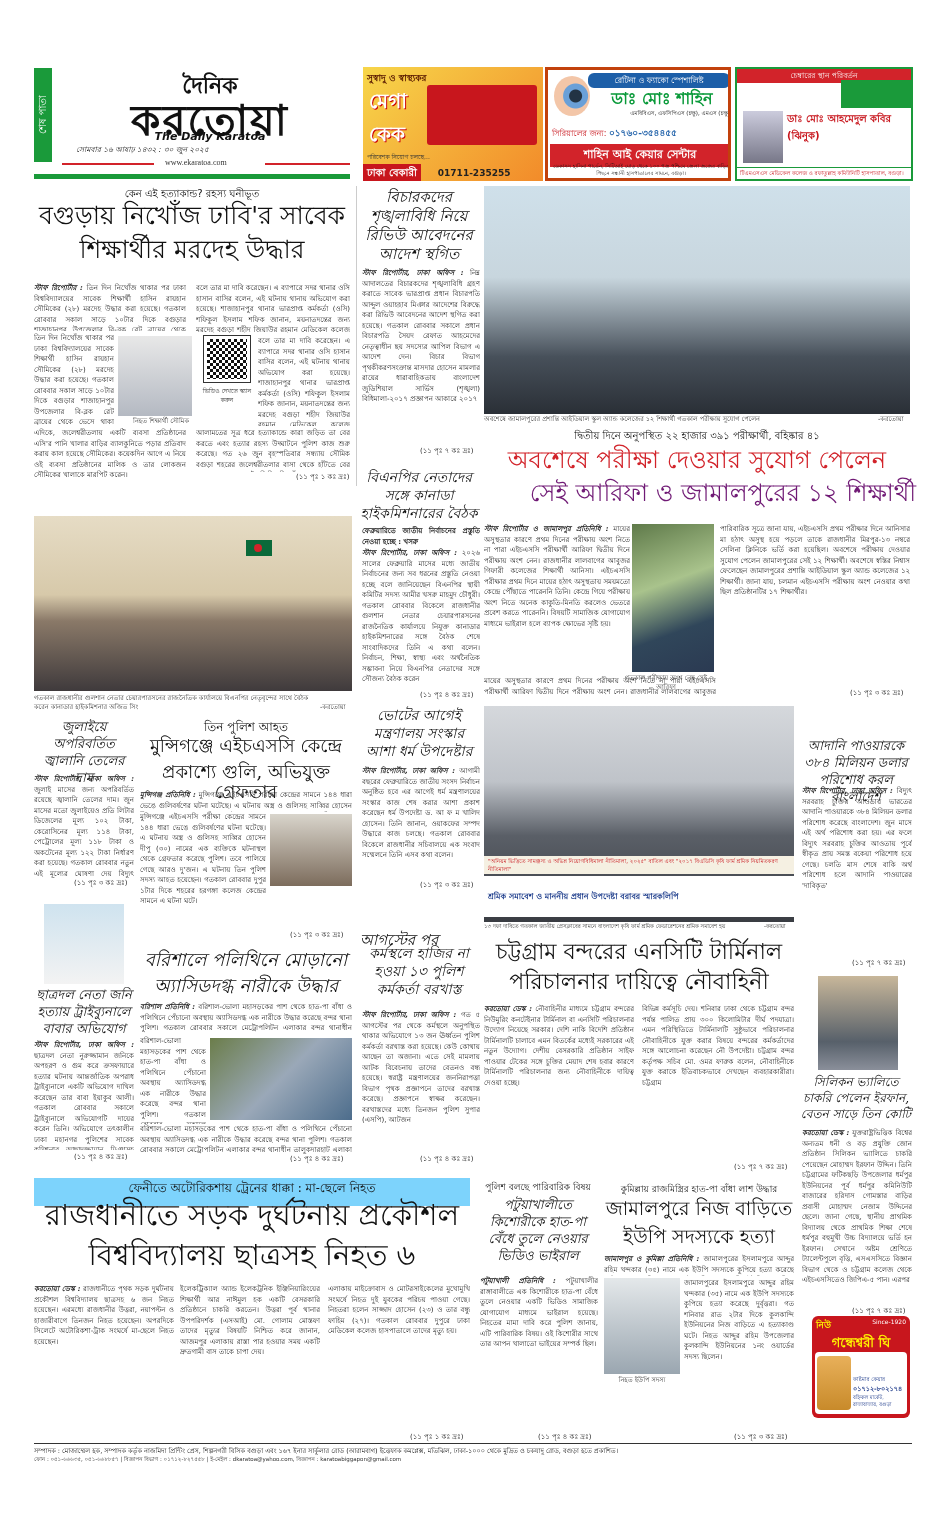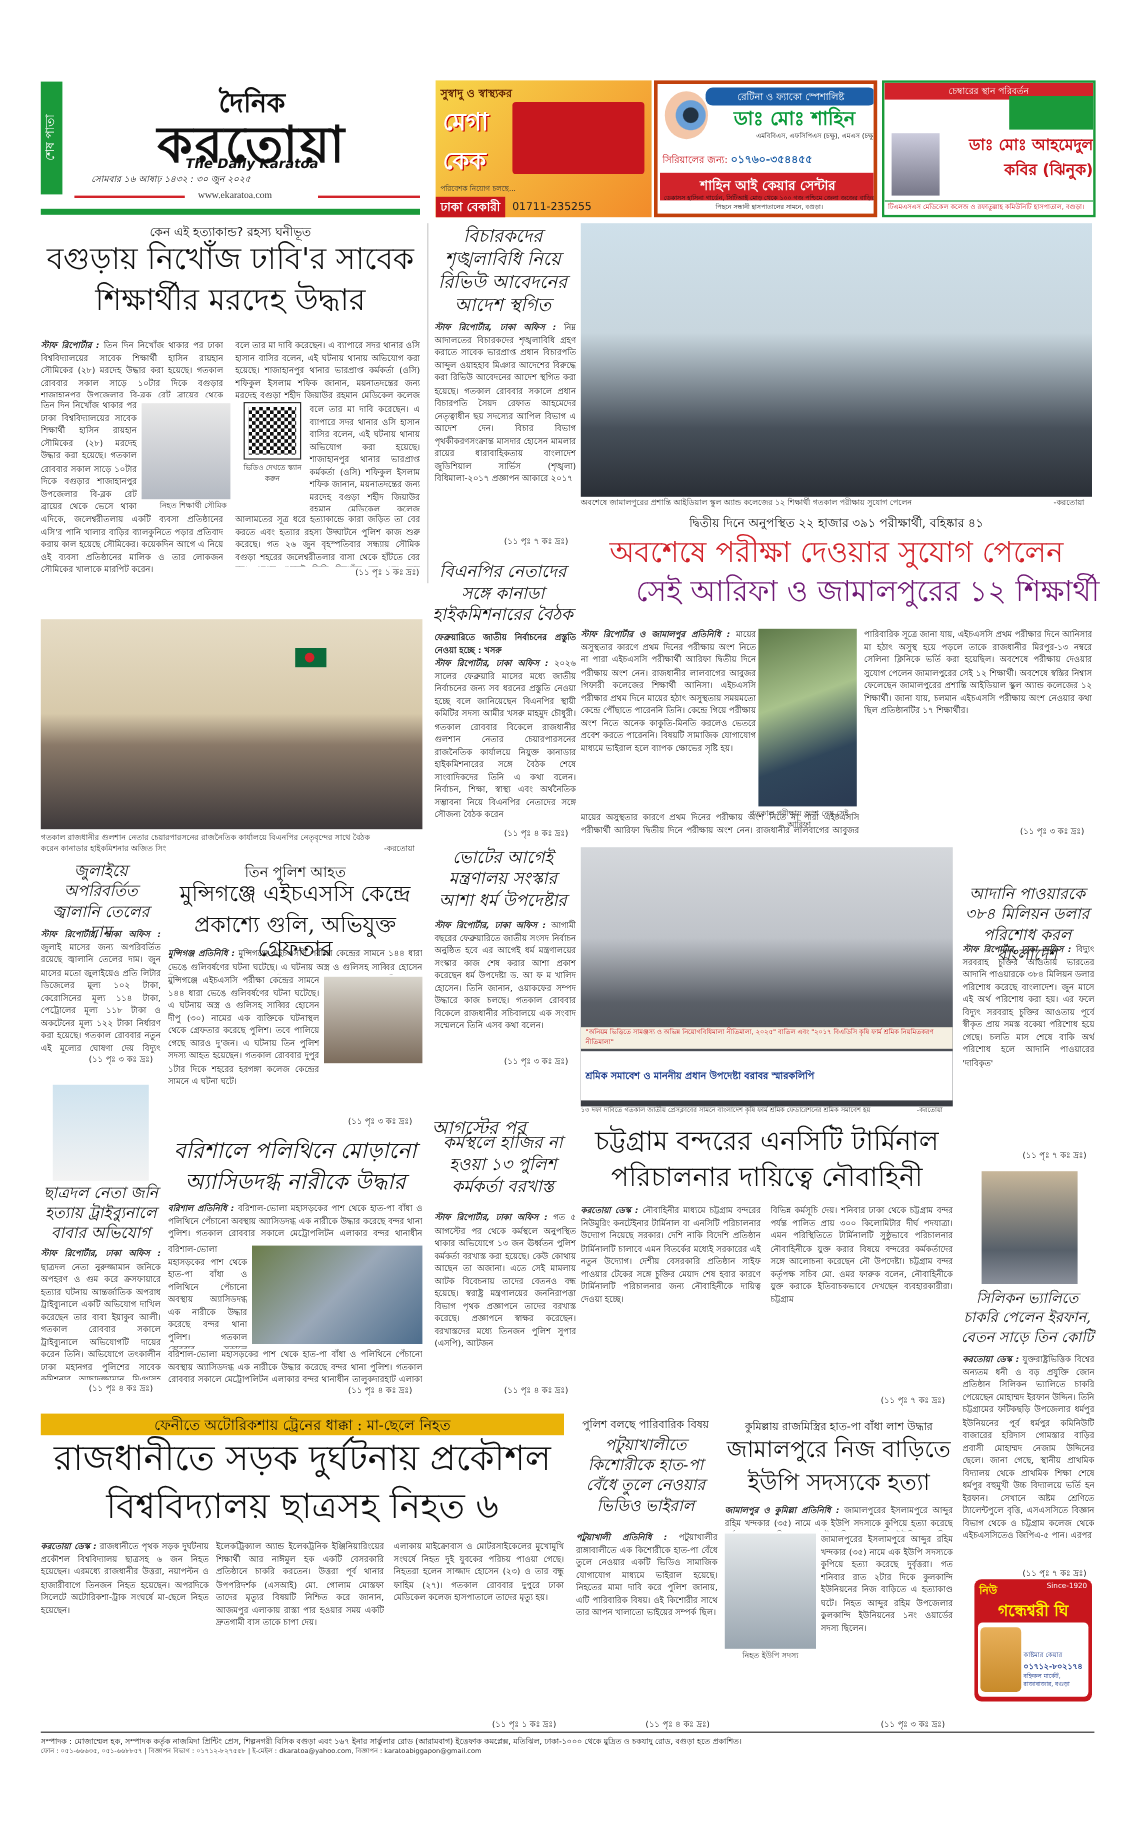--- a/index.html
+++ b/index.html
@@ -29,39 +29,39 @@
 <div class="abs" style="left:34px;top:174px;width:316px;height:5px;background:#1a9a3a"></div>
 
 <div class="abs ad" style="left:363px;top:67px;width:180px;height:114px;background:linear-gradient(135deg,#f7d64a,#f28b2a);border:none">
   <div style="font-size:9px;font-weight:bold;color:#5a1a00;padding:4px 4px 0">সুস্বাদু ও স্বাস্থ্যকর</div>
   <div style="font-size:20px;color:#fff;font-weight:bold;padding-left:6px;text-shadow:1px 1px 0 #c00">মেগা</div>
   <div style="font-size:20px;color:#fff;font-weight:bold;padding-left:6px;text-shadow:1px 1px 0 #c00">কেক</div>
   <div style="position:absolute;left:64px;top:18px;width:110px;height:60px;background:#c8161d;border-radius:3px"></div>
   <div style="font-size:6px;padding-left:4px;color:#333">পরিবেশক নিয়োগ চলছে...</div>
   <div style="position:absolute;left:0;bottom:0;width:100%;height:16px;display:flex;align-items:center">
     <span style="background:#c8161d;color:#fff;font-size:10px;font-weight:bold;padding:1px 4px">ঢাকা বেকারী</span>
-    <span style="font-size:9px;font-weight:normal;color:#222;margin-left:6px">01711-235255</span>
+    <span style="font-size:9px;font-weight:bold;color:#222;margin-left:17px">01711-235255</span>
   </div>
 </div>
 
 <div class="abs ad" style="left:545px;top:67px;width:186px;height:114px;background:#fff">
   <div style="position:absolute;left:40px;top:3px;width:142px;background:#1d5fa8;color:#fff;font-size:8px;text-align:center;border-radius:6px;padding:1px 0">রেটিনা ও ফ্যাকো স্পেশালিষ্ট</div>
   <div style="position:absolute;left:6px;top:6px;width:36px;height:40px;border-radius:50%;background:radial-gradient(circle at 60% 50%,#234 0 6px,#6aa0d8 7px 12px,#f3c6a8 13px)"></div>
   <div style="position:absolute;left:46px;top:16px;width:136px;text-align:center;color:#0a9a3a;font-size:16px;font-weight:bold">ডাঃ মোঃ শাহিন</div>
   <div style="position:absolute;left:4px;top:40px;width:178px;font-size:5.5px;text-align:right">এমবিবিএস, এফসিপিএস (চক্ষু), এমএস (চক্ষু)</div>
   <div style="position:absolute;left:4px;top:56px;width:178px;font-size:8px;color:#c8161d"><span>সিরিয়ালের জন্য:</span> <b style="color:#1d5fa8;font-size:9px">০১৭৬০-৩৫৪৪৫৫</b></div>
   <div style="position:absolute;left:2px;top:74px;width:180px;background:#d2232a;color:#fff;font-size:11px;font-weight:bold;text-align:center;padding:2px 0">শাহিন আই কেয়ার সেন্টার</div>
   <div style="position:absolute;left:4px;top:93px;width:178px;font-size:5.2px;line-height:7px;text-align:center">ডেকাসস হাসিনা গার্ডেন, সিটিআই মোড় থেকে ১০০ গজ পশ্চিমে জেলা জজের বাড়ির পিছনে সন্ধানী হাসপাতালের সামনে, বগুড়া।</div>
 </div>
 
 <div class="abs ad" style="left:735px;top:67px;width:178px;height:114px;background:#fff;border:2px solid #1a9a3a">
   <div style="background:#d2232a;color:#fff;font-size:7.5px;text-align:center;padding:1px 0">চেম্বারের স্থান পরিবর্তন</div>
   <div style="position:absolute;right:0;top:11px;width:70px;height:28px;background:#1a9a3a"></div>
   <div class="photo" style="position:absolute;left:6px;top:42px;width:40px;height:52px;background:linear-gradient(#ccd,#778)"></div>
-  <div style="position:absolute;left:50px;top:42px;width:124px;font-size:13px;color:#c8161d;font-weight:bold;text-align:right">ডাঃ মোঃ আহমেদুল কবির (ঝিনুক)</div>
+  <div style="position:absolute;left:50px;top:42px;width:124px;font-size:10px;color:#c8161d;font-weight:bold;text-align:left">ডাঃ মোঃ আহমেদুল কবির (ঝিনুক)</div>
   <div style="position:absolute;left:0;bottom:0;width:100%;font-size:5.5px;color:#c8161d;background:#fff;border-top:1px solid #1a9a3a;padding:2px 3px;line-height:7px">টিএমএসএস মেডিকেল কলেজ ও রফাতুল্লাহ কমিউনিটি হাসপাতাল, বগুড়া।</div>
 </div>
 
 <div class="abs kicker" style="left:34px;top:186px;width:316px">কেন এই হত্যাকান্ড? রহস্য ঘনীভূত</div>
 <div class="abs hl" style="left:34px;top:202px;width:316px;font-size:25px">বগুড়ায় নিখোঁজ ঢাবি'র সাবেক</div>
 <div class="abs hl" style="left:34px;top:236px;width:316px;font-size:25px">শিক্ষার্থীর মরদেহ উদ্ধার</div>
 <div class="abs body-text" style="left:34px;top:283px;width:152px;height:48px"><span class="byline">স্টাফ রিপোর্টার :</span> <span>তিন দিন নিখোঁজ থাকার পর ঢাকা বিশ্ববিদ্যালয়ের সাবেক শিক্ষার্থী হাসিন রায়হান সৌমিকের (২৮) মরদেহ উদ্ধার করা হয়েছে। গতকাল রোববার সকাল সাড়ে ১০টার দিকে বগুড়ার শাজাহানপুর উপজেলার বি-ব্লক রেট ব্রায়ের থেকে ভেসে থাকা অবস্থায় তার মরদেহ উদ্ধার করে পুলিশ। সৌমিক বগুড়ার সোনাতলা উপজেলার তৌহিদুর রহমানের ছেলে।</span></div>
 <div class="abs body-text" style="left:34px;top:333px;width:80px;height:92px">তিন দিন নিখোঁজ থাকার পর ঢাকা বিশ্ববিদ্যালয়ের সাবেক শিক্ষার্থী হাসিন রায়হান সৌমিকের (২৮) মরদেহ উদ্ধার করা হয়েছে। গতকাল রোববার সকাল সাড়ে ১০টার দিকে বগুড়ার শাজাহানপুর উপজেলার বি-ব্লক রেট ব্রায়ের থেকে ভেসে থাকা অবস্থায় তার মরদেহ উদ্ধার করে পুলিশ। সৌমিক বগুড়ার সোনাতলা উপজেলার তৌহিদুর রহমানের ছেলে।</div>
 <div class="abs body-text" style="left:196px;top:283px;width:154px;height:50px">বলে তার মা দাবি করেছেন। এ ব্যাপারে সদর থানার ওসি হাসান বাসির বলেন, এই ঘটনায় থানায় অভিযোগ করা হয়েছে। শাজাহানপুর থানার ভারপ্রাপ্ত কর্মকর্তা (ওসি) শফিকুল ইসলাম শফিক জানান, ময়নাতদন্তের জন্য মরদেহ বগুড়া শহীদ জিয়াউর রহমান মেডিকেল কলেজ হাসপাতালের মর্গে পাঠানো হয়েছে।</div>
 <div class="abs photo" style="left:118px;top:336px;width:74px;height:80px;background:linear-gradient(#e8e8e8,#b4b9c2)"></div>
@@ -166,21 +166,21 @@
   </div>
   <div style="color:#fff200;font-size:13px;font-weight:bold;text-align:center">গন্ধেশ্বরী ঘি</div>
   <div style="position:absolute;left:3px;top:36px;width:92px;height:62px;background:#fff;border-radius:4px">
     <div style="position:absolute;left:2px;top:4px;width:34px;height:54px;background:linear-gradient(#e8b05a,#c88a2a);border-radius:4px"></div>
     <div style="position:absolute;left:38px;top:24px;font-size:5.5px;color:#1d3a8a">কাষ্টমার কেয়ার</div>
     <div style="position:absolute;left:38px;top:32px;font-size:6.5px;font-weight:bold;color:#1d3a8a">০১৭১২-৮০২১৭৪</div>
     <div style="position:absolute;left:38px;top:42px;width:52px;font-size:5px;line-height:7px;color:#1d3a8a">বহ্নিকল মার্কেট, রাজাবাজার, বগুড়া</div>
   </div>
 </div>
 
-<div class="abs" style="left:34px;top:1178px;width:436px;height:18px;background:#eab308;font-size:12px;text-align:center;line-height:20px;font-family:'DejaVu Serif',serif">ফেনীতে অটোরিকশায় ট্রেনের ধাক্কা : মা-ছেলে নিহত</div>
+<div class="abs" style="left:34px;top:1178px;width:436px;height:28px;background:#7dd3fc;font-size:12px;text-align:center;line-height:20px;font-family:'DejaVu Serif',serif">ফেনীতে অটোরিকশায় ট্রেনের ধাক্কা : মা-ছেলে নিহত</div>
 <div class="abs hl" style="left:34px;top:1200px;width:436px;font-size:29px">রাজধানীতে সড়ক দুর্ঘটনায় প্রকৌশল</div>
 <div class="abs hl" style="left:34px;top:1240px;width:436px;font-size:29px">বিশ্ববিদ্যালয় ছাত্রসহ নিহত ৬</div>
 <div class="abs body-text" style="left:34px;top:1284px;width:140px;height:156px"><span class="byline">করতোয়া ডেস্ক :</span> <span>রাজধানীতে পৃথক সড়ক দুর্ঘটনায় প্রকৌশল বিশ্ববিদ্যালয় ছাত্রসহ ৬ জন নিহত হয়েছেন। এরমধ্যে রাজধানীর উত্তরা, নয়াপল্টন ও হাজারীবাগে তিনজন নিহত হয়েছেন। অপরদিকে সিলেটে অটোরিকশা-ট্রাক সংঘর্ষে মা-ছেলে নিহত হয়েছেন।</span></div>
 <div class="abs body-text" style="left:180px;top:1284px;width:140px;height:156px">ইলেকট্রিক্যাল অ্যান্ড ইলেকট্রনিক ইঞ্জিনিয়ারিংয়ের শিক্ষার্থী আর নাঈমুল হক একটি বেসরকারি প্রতিষ্ঠানে চাকরি করতেন। উত্তরা পূর্ব থানার উপপরিদর্শক (এসআই) মো. গোলাম মোস্তফা তাদের মৃত্যুর বিষয়টি নিশ্চিত করে জানান, আজমপুর এলাকায় রাস্তা পার হওয়ার সময় একটি দ্রুতগামী বাস তাকে চাপা দেয়।</div>
 <div class="abs body-text" style="left:328px;top:1284px;width:142px;height:148px">এলাকায় মাইক্রোবাস ও মোটরসাইকেলের মুখোমুখি সংঘর্ষে নিহত দুই যুবকের পরিচয় পাওয়া গেছে। নিহতরা হলেন সাজ্জাদ হোসেন (২৩) ও তার বন্ধু ফাহিম (২৭)। গতকাল রোববার দুপুরে ঢাকা মেডিকেল কলেজ হাসপাতালে তাদের মৃত্যু হয়।</div>
 <div class="abs body-text" style="left:410px;top:1432px;width:60px">(১১ পৃঃ ১ কঃ দ্রঃ)</div>
 
 <div class="abs kicker" style="left:478px;top:1180px;width:120px;font-size:9px">পুলিশ বলছে পারিবারিক বিষয়</div>
 <div class="abs hl hl-italic" style="left:478px;top:1196px;width:120px;font-size:13px;line-height:17px">পটুয়াখালীতে কিশোরীকে হাত-পা বেঁধে তুলে নেওয়ার ভিডিও ভাইরাল</div>
 <div class="abs body-text" style="left:480px;top:1276px;width:118px;height:156px"><span class="byline">পটুয়াখালী প্রতিনিধি :</span> <span>পটুয়াখালীর রাঙ্গাবালীতে এক কিশোরীকে হাত-পা বেঁধে তুলে নেওয়ার একটি ভিডিও সামাজিক যোগাযোগ মাধ্যমে ভাইরাল হয়েছে। নিহতের মামা দাবি করে পুলিশ জানায়, এটি পারিবারিক বিষয়। ওই কিশোরীর সাথে তার আপন খালাতো ভাইয়ের সম্পর্ক ছিল।</span></div>

